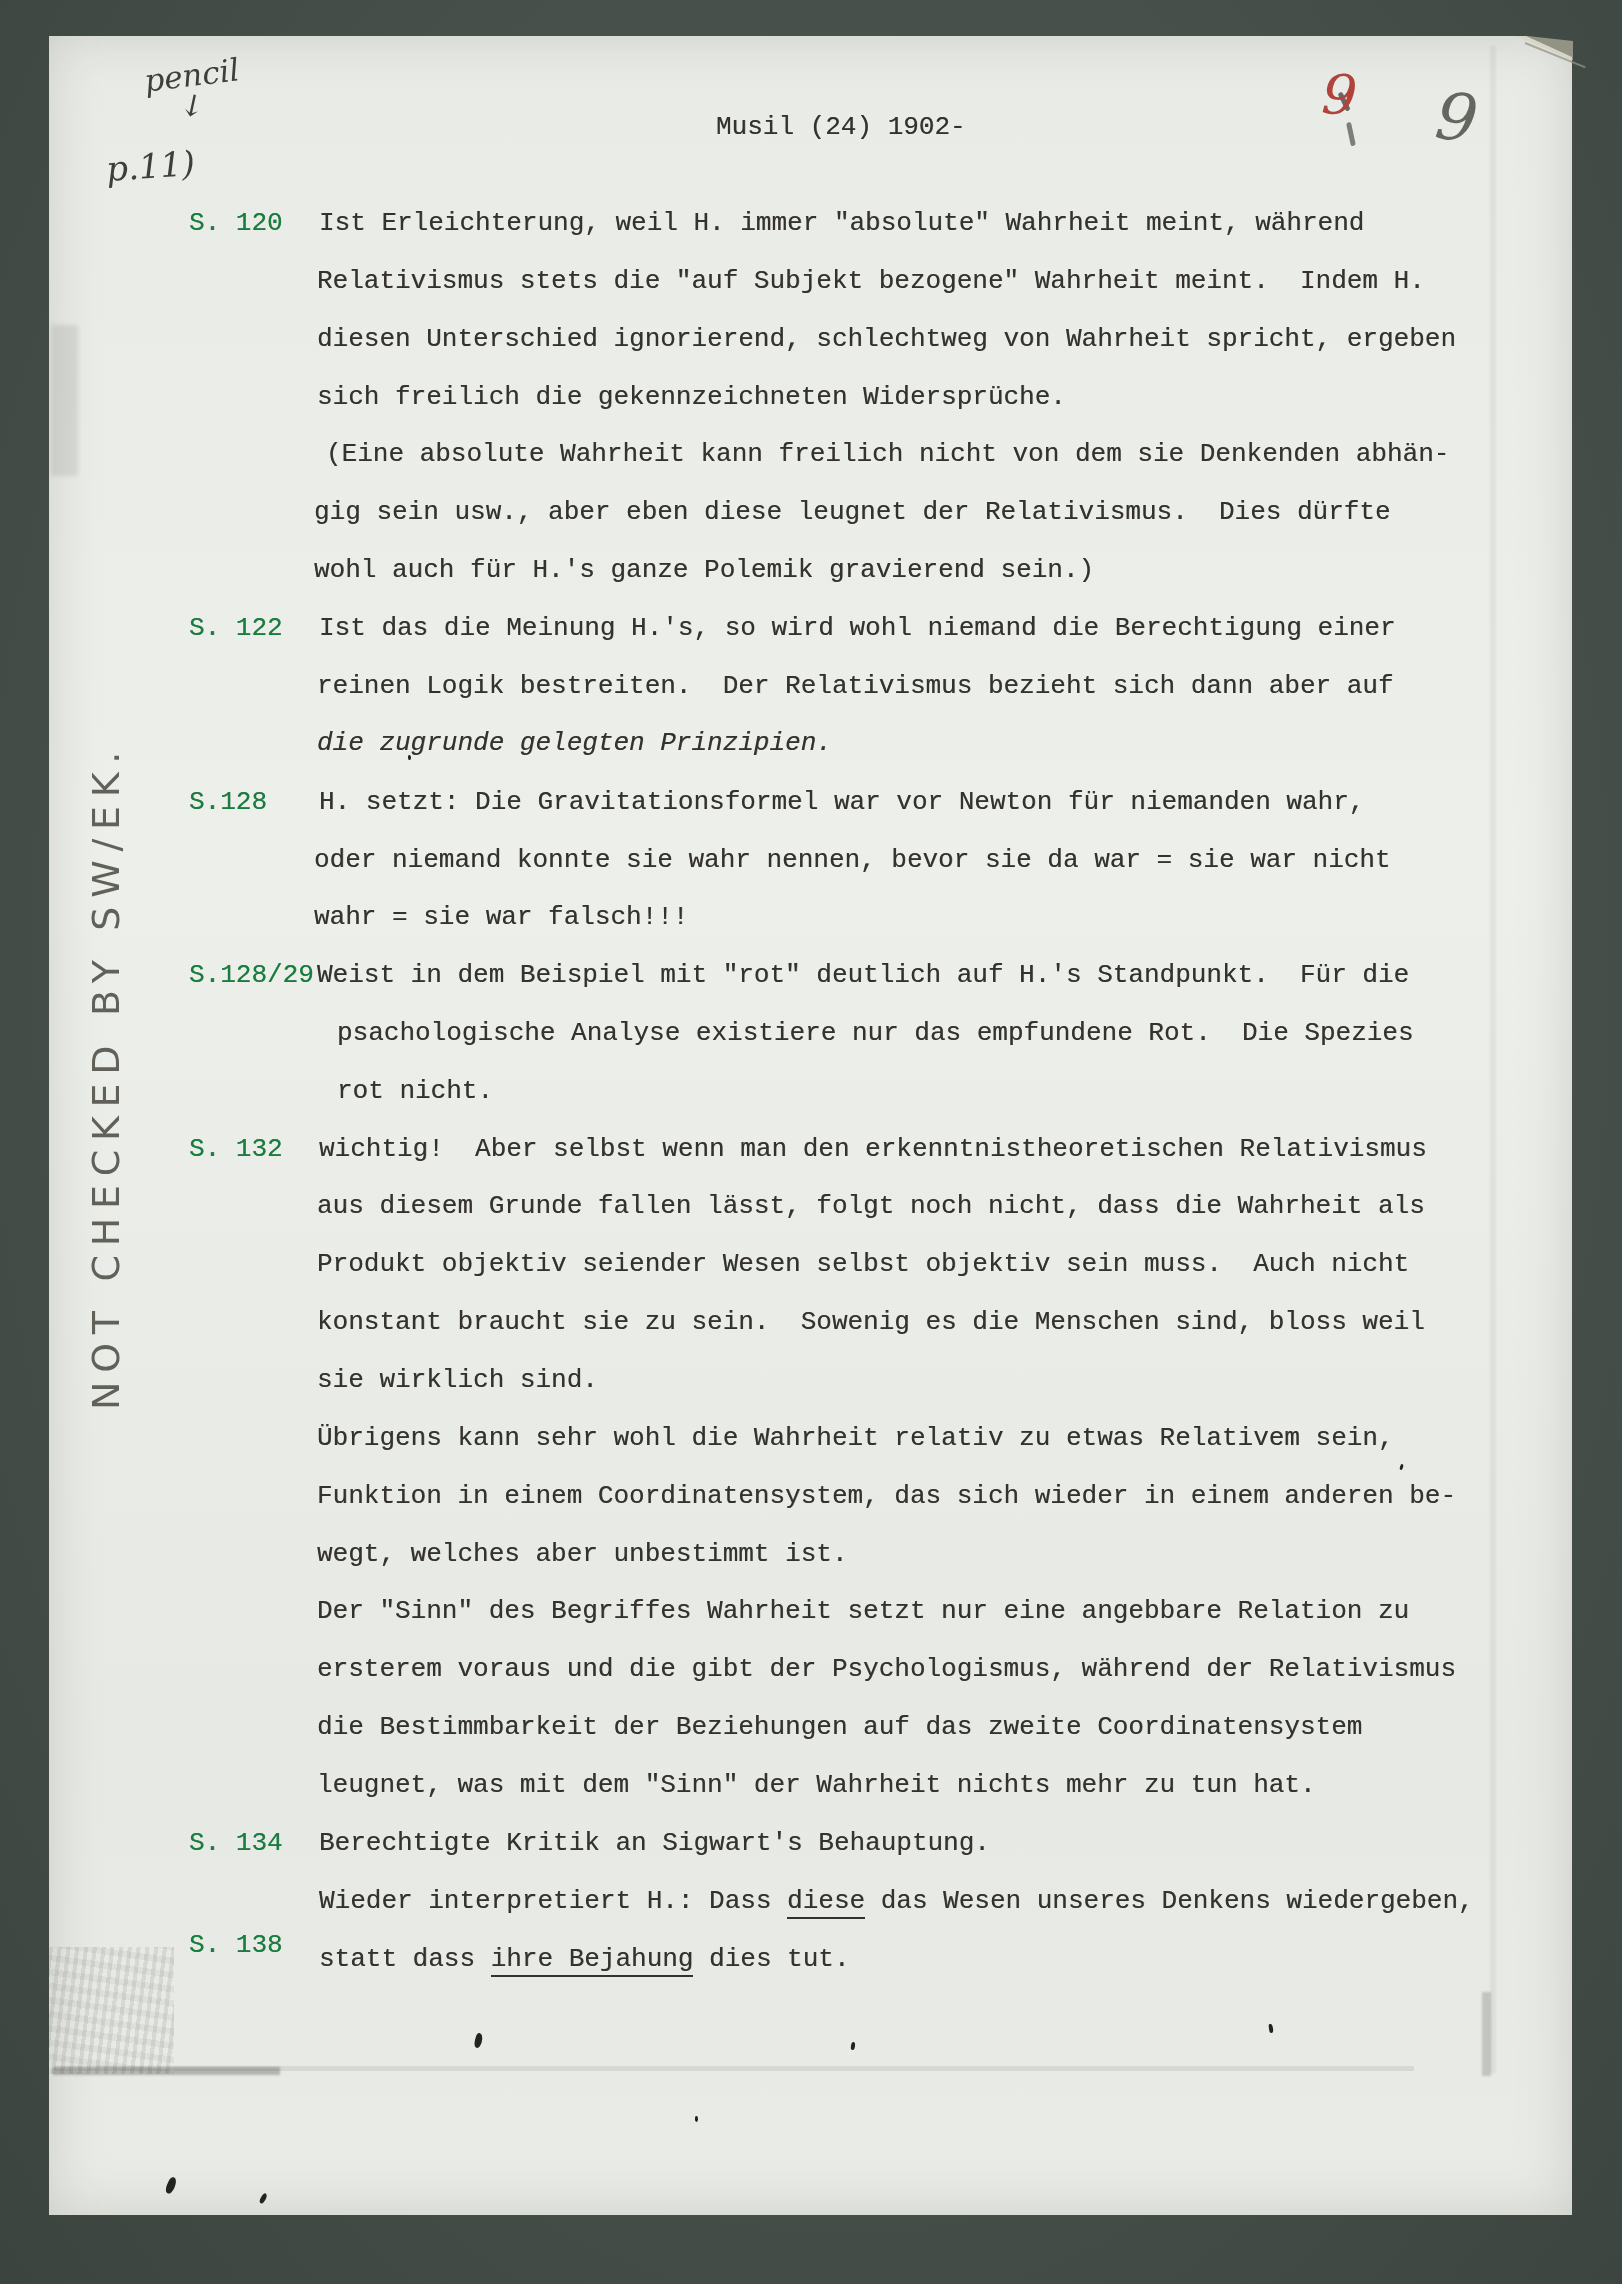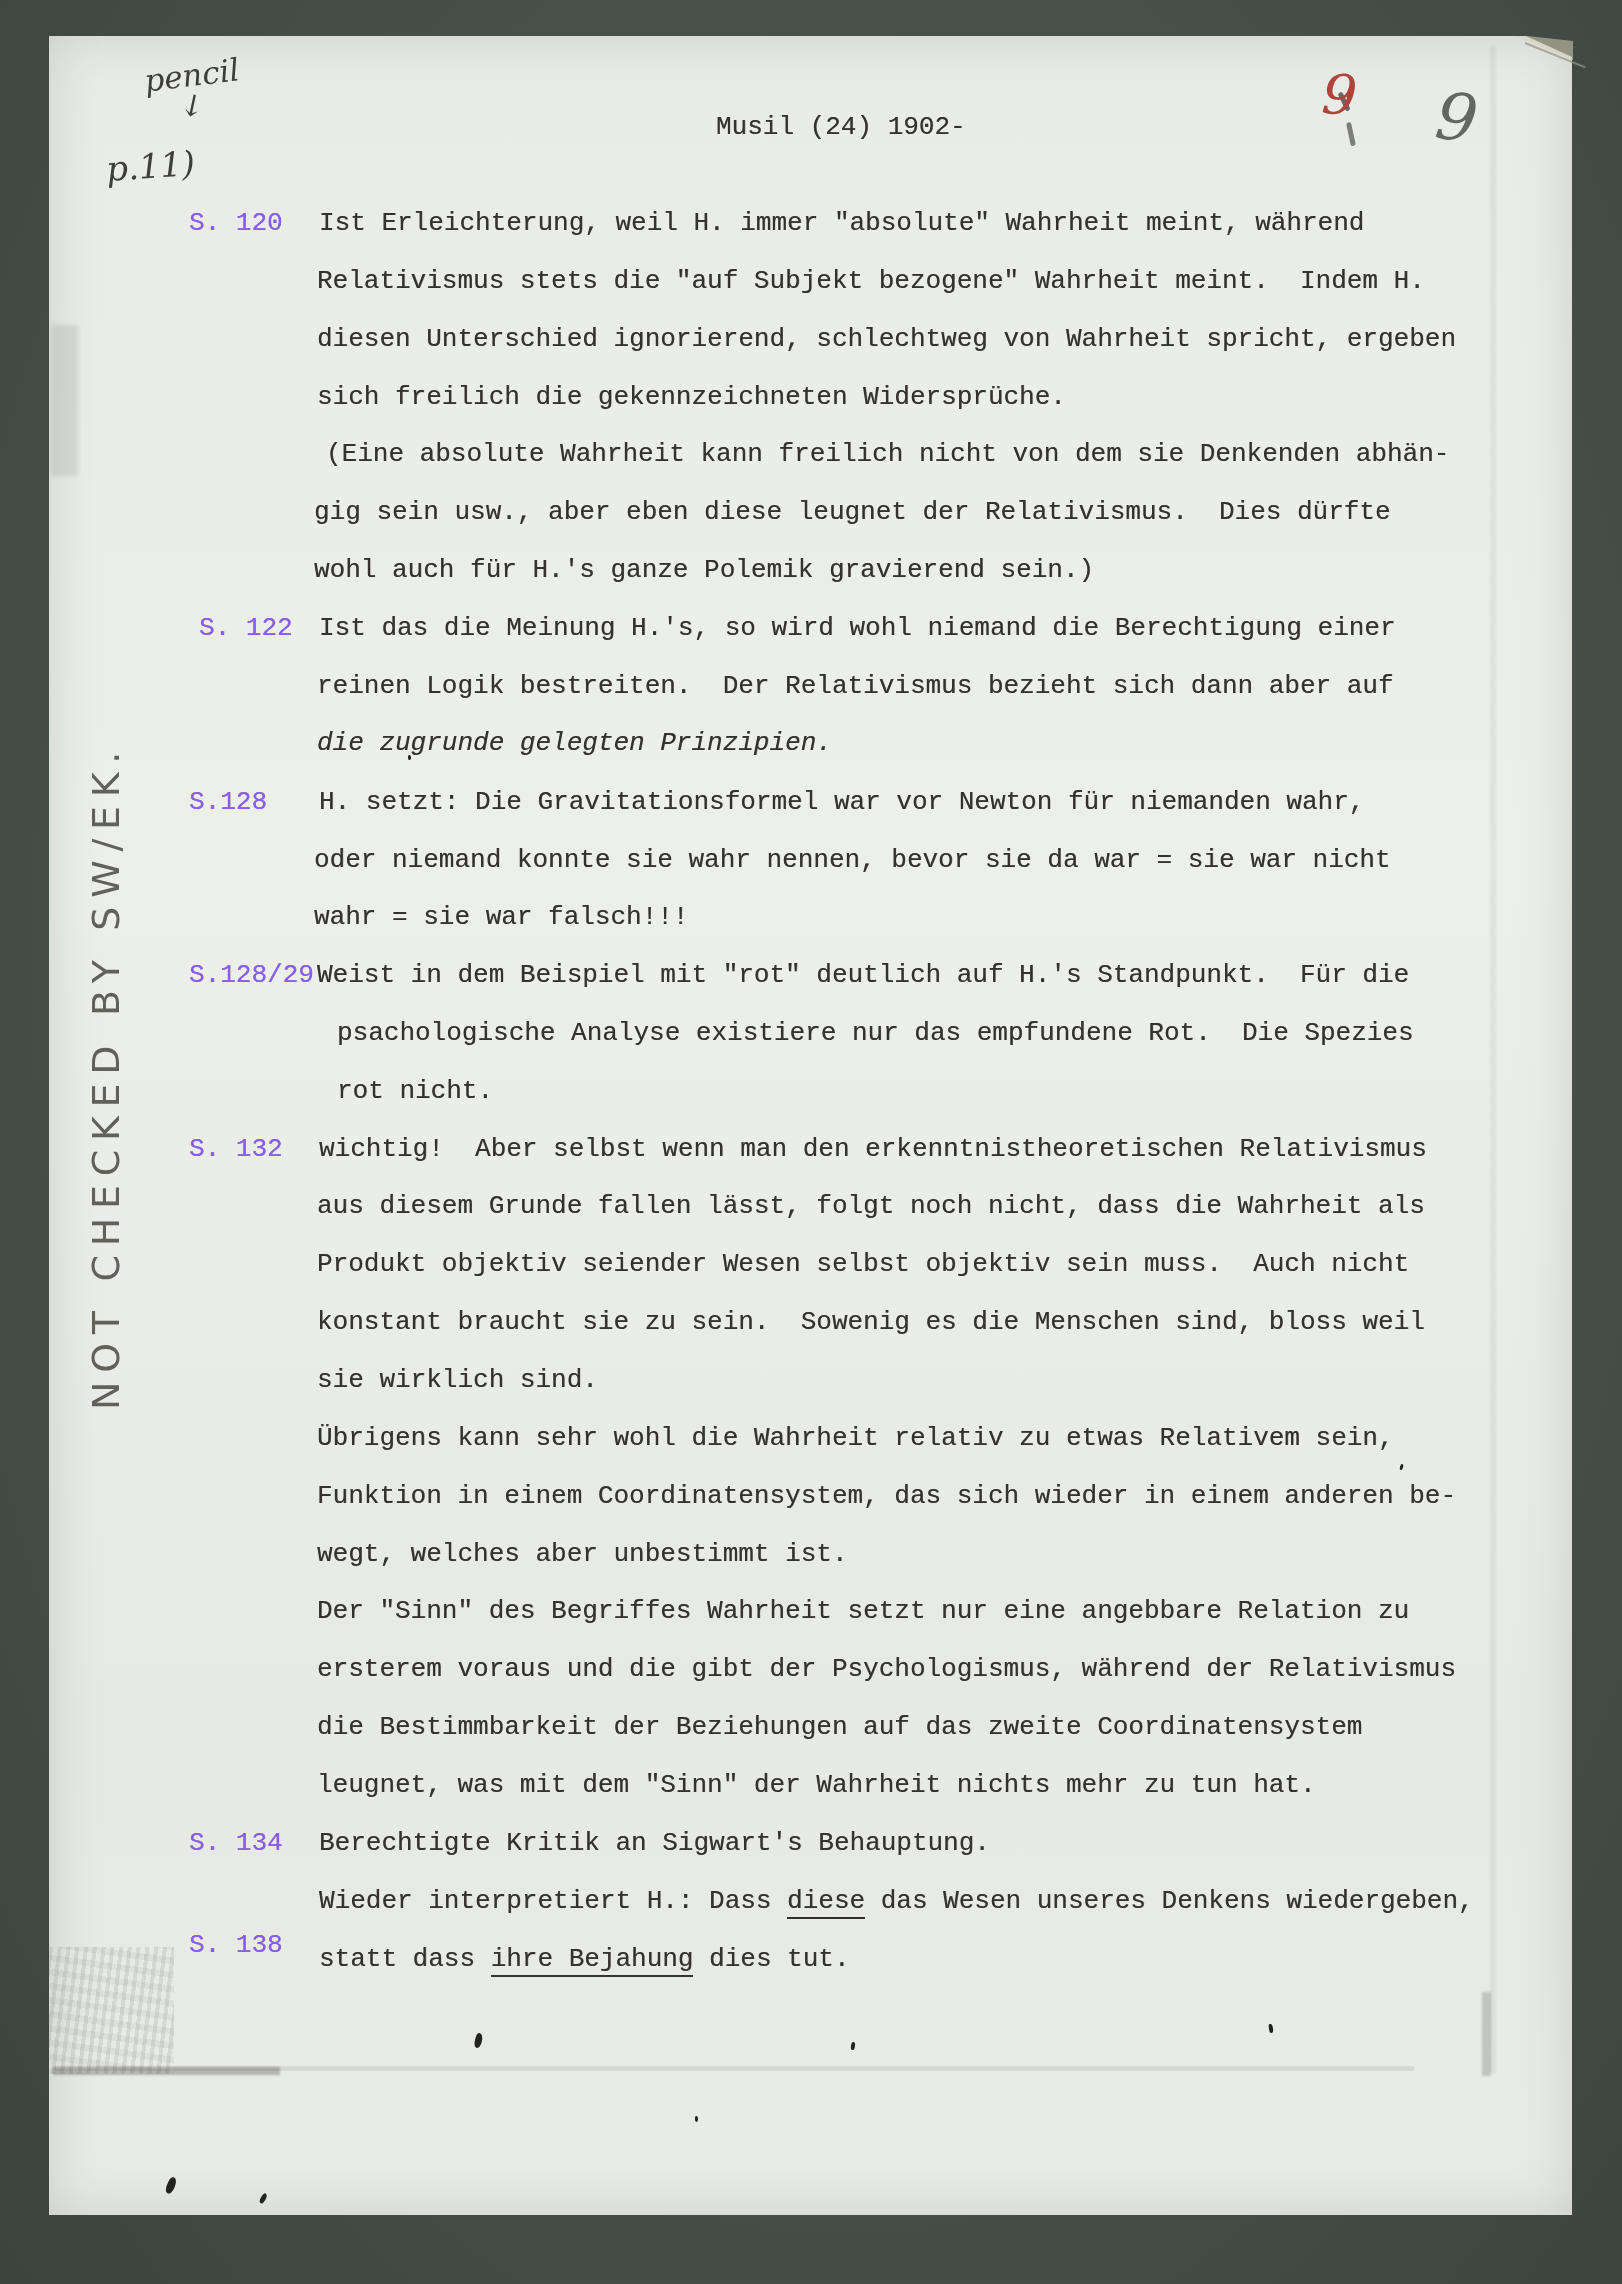--- a/index.html
+++ b/index.html
@@ -15,21 +15,21 @@
     box-shadow:inset 0 0 52px rgba(125,130,122,0.28);
   }
   .typed-line{
     position:absolute;z-index:3;white-space:pre;
     font-family:"Liberation Mono", monospace;font-size:26px;color:#34322e;
     text-shadow:0.3px 0.3px 0.5px rgba(52,50,46,0.55);
   }
   .typed-line .u{border-bottom:2.9px solid #34322e;padding-bottom:0.6px;margin-top:48px;}
   .section-label{
     position:absolute;z-index:3;white-space:pre;
-    font-family:"Liberation Mono", monospace;font-size:26px;color:#8b5cf6;
+    font-family:"Liberation Mono", monospace;font-size:26px;color:#15803d;
     text-shadow:0.3px 0.3px 0.5px rgba(52,50,46,0.55);
   }
   .hand{
     position:absolute;z-index:4;color:#3e3e3a;
     font-family:"DejaVu Serif", serif;font-style:italic;
   }
   .artifact{position:absolute;z-index:2;}
   .speck{position:absolute;z-index:2;background:#23231f;border-radius:40% 60% 50% 50%;}
 </style>
 </head>
@@ -61,21 +61,21 @@
 
 <div id="typed-block">
     <div class="section-label" style="left: 189px; top: 208px;">S. 120</div>
     <div class="typed-line" style="left: 319px; top: 208px;">Ist Erleichterung, weil H. immer "absolute" Wahrheit meint, während</div>
     <div class="typed-line" style="left: 317px; top: 266px;">Relativismus stets die "auf Subjekt bezogene" Wahrheit meint.  Indem H.</div>
     <div class="typed-line" style="left: 317px; top: 324px;">diesen Unterschied ignorierend, schlechtweg von Wahrheit spricht, ergeben</div>
     <div class="typed-line" style="left: 317px; top: 382px;">sich freilich die gekennzeichneten Widersprüche.</div>
     <div class="typed-line" style="left: 314px; top: 439px; margin-left: 12px;">(Eine absolute Wahrheit kann freilich nicht von dem sie Denkenden abhän-</div>
     <div class="typed-line" style="left: 314px; top: 497px;">gig sein usw., aber eben diese leugnet der Relativismus.  Dies dürfte</div>
     <div class="typed-line" style="left: 314px; top: 555px;">wohl auch für H.'s ganze Polemik gravierend sein.)</div>
-    <div class="section-label" style="left: 199px; top: 613px; text-align: right;">S. 122</div>
+    <div class="section-label" style="left: 189px; top: 613px; text-align: right;">S. 122</div>
     <div class="typed-line" style="left: 319px; top: 613px;">Ist das die Meinung H.'s, so wird wohl niemand die Berechtigung einer</div>
     <div class="typed-line" style="left: 317px; top: 671px;">reinen Logik bestreiten.  Der Relativismus bezieht sich dann aber auf</div>
     <div class="typed-line" style="left: 317px; top: 728px; font-style: italic;">die zugrunde gelegten Prinzipien.</div>
     <div class="section-label" style="left: 189px; top: 787px;">S.128</div>
     <div class="typed-line" style="left: 319px; top: 787px;">H. setzt: Die Gravitationsformel war vor Newton für niemanden wahr,</div>
     <div class="typed-line" style="left: 314px; top: 845px;">oder niemand konnte sie wahr nennen, bevor sie da war = sie war nicht</div>
     <div class="typed-line" style="left: 314px; top: 902px;">wahr = sie war falsch!!!</div>
     <div class="section-label" style="left: 189px; top: 960px;">S.128/29</div>
     <div class="typed-line" style="left: 317px; top: 960px;">Weist in dem Beispiel mit "rot" deutlich auf H.'s Standpunkt.  Für die</div>
     <div class="typed-line" style="left: 337px; top: 1018px;">psachologische Analyse existiere nur das empfundene Rot.  Die Spezies</div>

